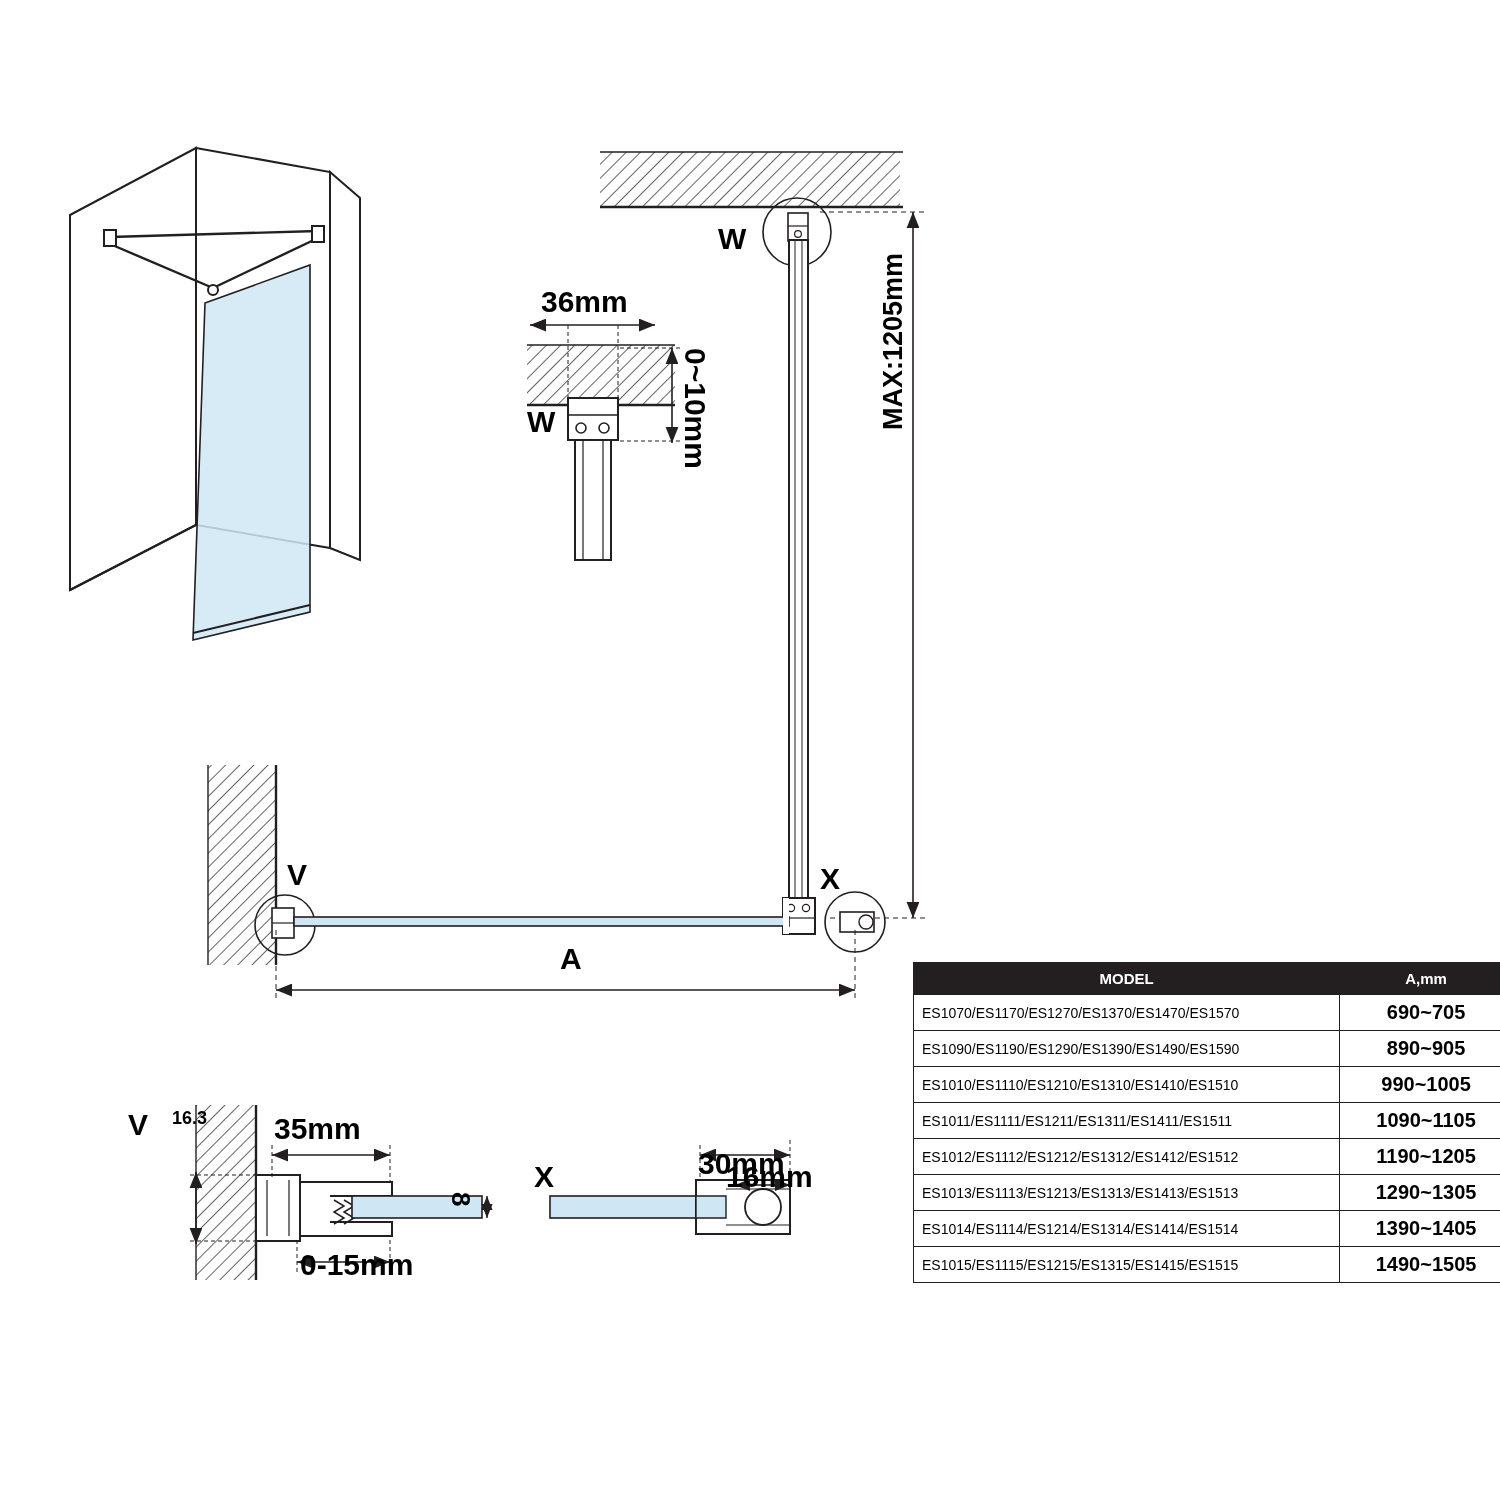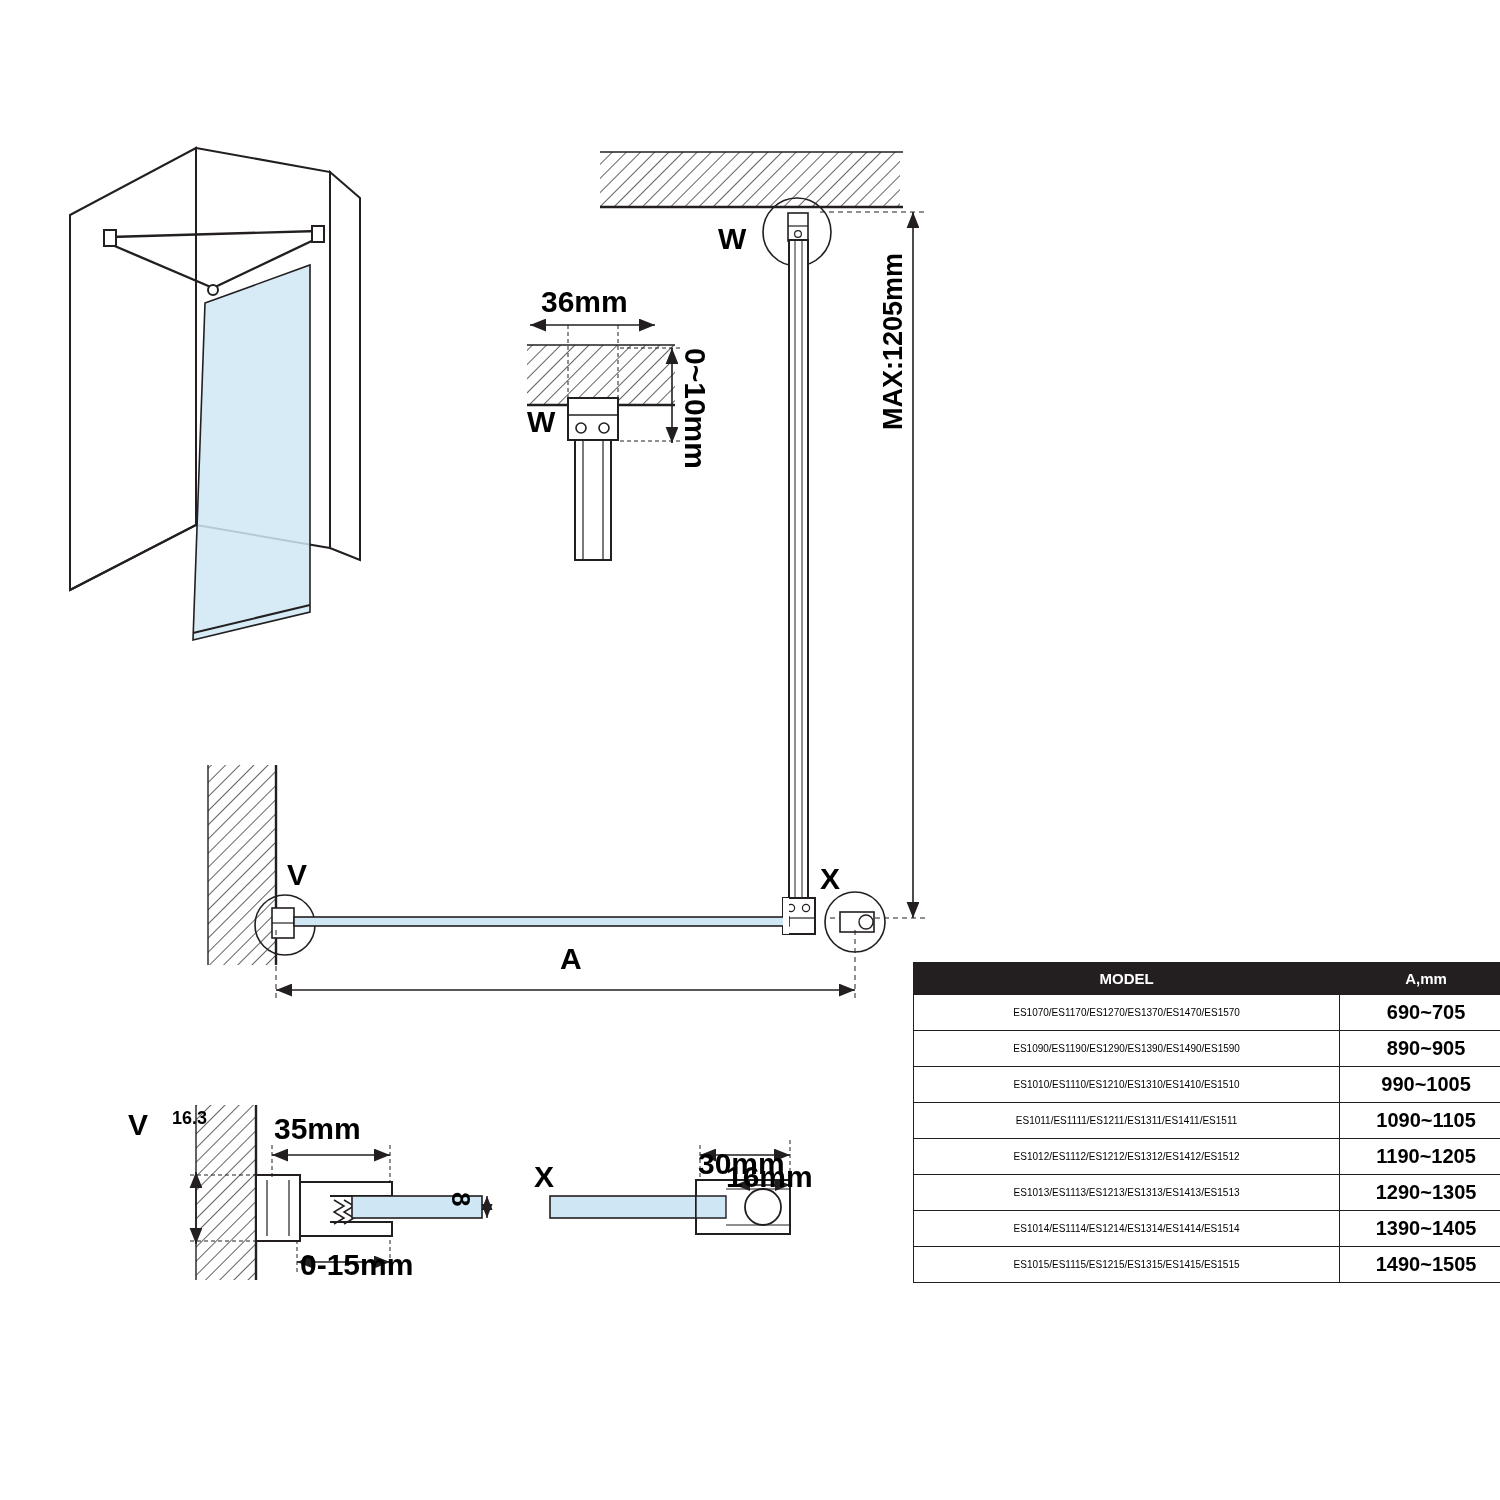--- a/index.html
+++ b/index.html
@@ -23,23 +23,23 @@
   }
   #spec-table th{
     background:#231f20;color:#ffffff;font-weight:bold;
     border:1px solid #231f20;
     padding:7px 4px;text-align:center;
     font-size:15px;
   }
   #spec-table td{
     border:1px solid #231f20;
     padding:6px 8px;
-    text-align:center;
+    text-align:left;
     white-space:nowrap;
-    font-size:10px;
+    font-size:14px;
   }
   #spec-table td.a-col{text-align:center;font-size:20px;font-weight:bold;}
   #spec-table col.c1{width:360px;}
   #spec-table col.c2{width:146px;}
 
   
   .t-big{font-size:30px;}
 </style>
 </head>
 <body>

